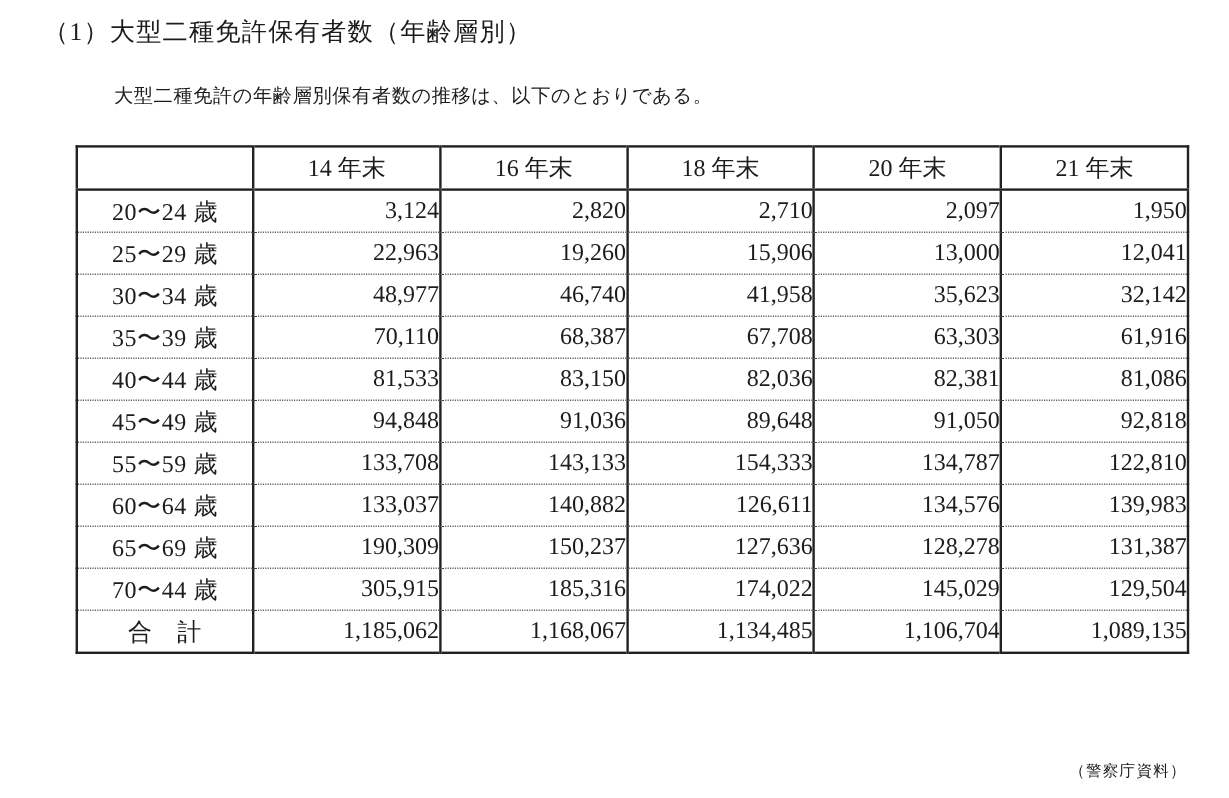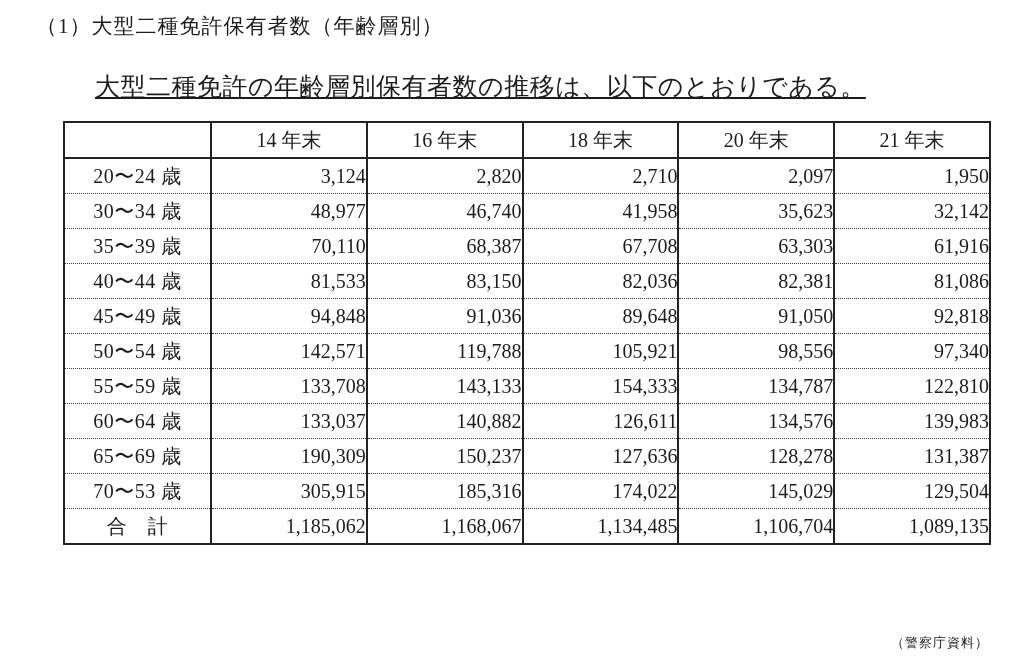--- a/index.html
+++ b/index.html
@@ -20,24 +20,23 @@
     left: 36px;
     top: 12px;
     font-size: 21px;
     letter-spacing: 1px;
     white-space: nowrap;
   }
   .doc-body-text {
     position: absolute;
     left: 95px;
     top: 70px;
-    font-size: 25px;
+    font-size: 16px;
     letter-spacing: 0.5px;
     white-space: nowrap;
-    text-decoration: underline;
   }
   table.data-table {
     position: absolute;
     left: 63px;
     top: 121px;
     width: 926px;
     border-collapse: collapse;
     table-layout: fixed;
     border: 2px solid #222222;
     padding-left: 24px;
@@ -110,20 +109,28 @@
   <tbody>
       <tr>
         <td class="label-cell">20〜24 歳</td>
         <td class="num-cell">3,124</td>
         <td class="num-cell">2,820</td>
         <td class="num-cell">2,710</td>
         <td class="num-cell">2,097</td>
         <td class="num-cell">1,950</td>
       </tr>
       <tr>
+        <td class="label-cell">25〜29 歳</td>
+        <td class="num-cell">22,963</td>
+        <td class="num-cell">19,260</td>
+        <td class="num-cell">15,906</td>
+        <td class="num-cell">13,000</td>
+        <td class="num-cell">12,041</td>
+      </tr>
+      <tr>
         <td class="label-cell">30〜34 歳</td>
         <td class="num-cell">48,977</td>
         <td class="num-cell">46,740</td>
         <td class="num-cell">41,958</td>
         <td class="num-cell">35,623</td>
         <td class="num-cell">32,142</td>
       </tr>
       <tr>
         <td class="label-cell">35〜39 歳</td>
         <td class="num-cell">70,110</td>
@@ -142,28 +149,20 @@
       </tr>
       <tr>
         <td class="label-cell">45〜49 歳</td>
         <td class="num-cell">94,848</td>
         <td class="num-cell">91,036</td>
         <td class="num-cell">89,648</td>
         <td class="num-cell">91,050</td>
         <td class="num-cell">92,818</td>
       </tr>
       <tr>
-        <td class="label-cell">50〜54 歳</td>
-        <td class="num-cell">142,571</td>
-        <td class="num-cell">119,788</td>
-        <td class="num-cell">105,921</td>
-        <td class="num-cell">98,556</td>
-        <td class="num-cell">97,340</td>
-      </tr>
-      <tr>
         <td class="label-cell">55〜59 歳</td>
         <td class="num-cell">133,708</td>
         <td class="num-cell">143,133</td>
         <td class="num-cell">154,333</td>
         <td class="num-cell">134,787</td>
         <td class="num-cell">122,810</td>
       </tr>
       <tr>
         <td class="label-cell">60〜64 歳</td>
         <td class="num-cell">133,037</td>
@@ -174,21 +173,21 @@
       </tr>
       <tr>
         <td class="label-cell">65〜69 歳</td>
         <td class="num-cell">190,309</td>
         <td class="num-cell">150,237</td>
         <td class="num-cell">127,636</td>
         <td class="num-cell">128,278</td>
         <td class="num-cell">131,387</td>
       </tr>
       <tr>
-        <td class="label-cell">70〜53 歳</td>
+        <td class="label-cell">70〜44 歳</td>
         <td class="num-cell">305,915</td>
         <td class="num-cell">185,316</td>
         <td class="num-cell">174,022</td>
         <td class="num-cell">145,029</td>
         <td class="num-cell">129,504</td>
       </tr>
       <tr>
         <td class="label-cell">合　計</td>
         <td class="num-cell">1,185,062</td>
         <td class="num-cell">1,168,067</td>

